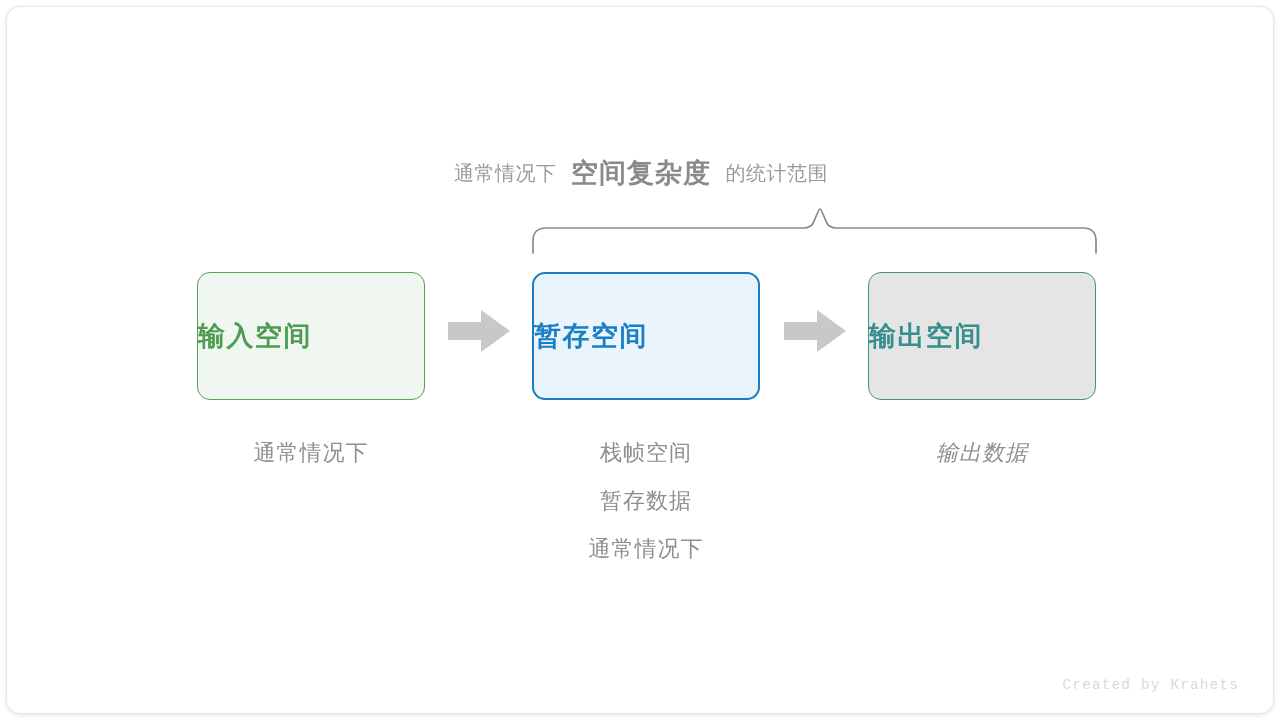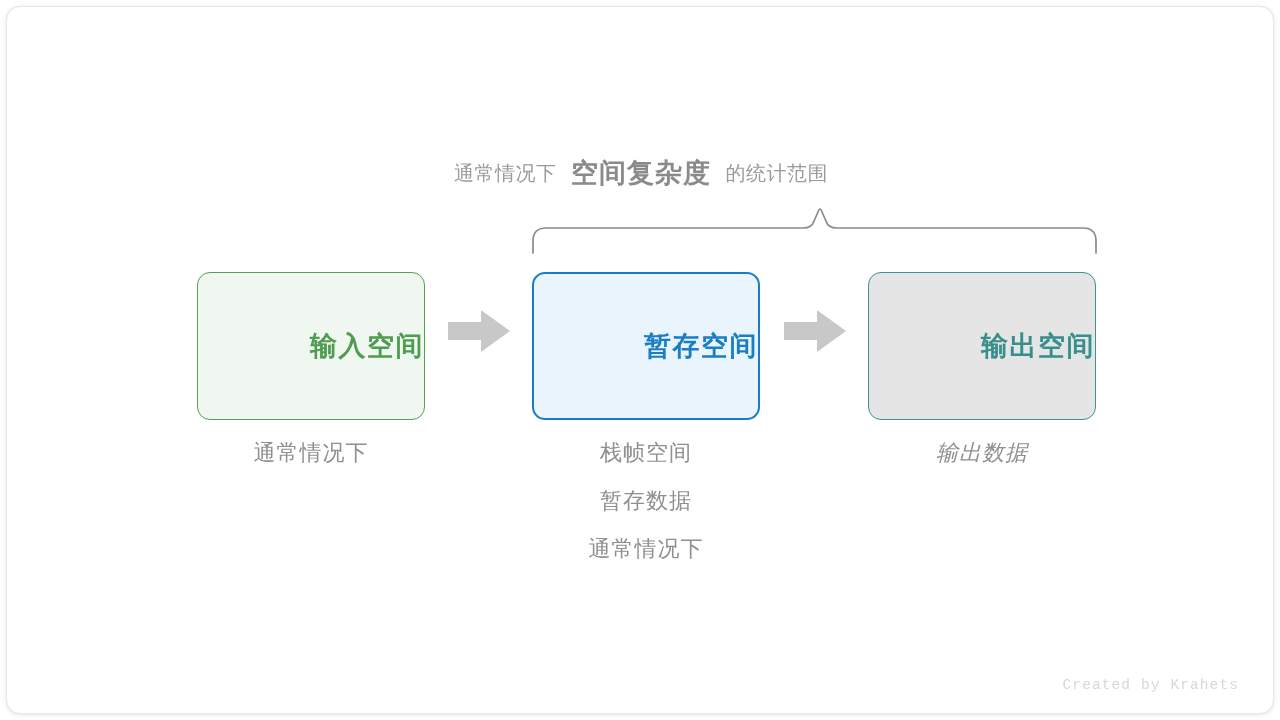--- a/index.html
+++ b/index.html
@@ -61,44 +61,43 @@
     width: 585px;
     height: 56px;
   }
   #brace-wrap svg { display: block; }
 
   
   .space-box {
     position: absolute;
     top: 265px;
     width: 228px;
-    height: 148px;
+    height: 128px;
     border-radius: 13px;
     display: flex;
     align-items: center;
-    justify-content: flex-end;
+    justify-content: flex-start;
   }
   .space-box .box-label {
     font-size: 27px;
     font-weight: bold;
     letter-spacing: 1.5px;
   }
 
   #box-input {
     left: 190px;
     background: #f0f7f0;
     border: 1.6px solid #55a055;
   }
   #box-input .box-label { color: #4e9c52; }
 
   #box-temp {
     left: 525px;
     background: #e9f4fc;
     border: 2.6px solid #1a7dc4;
-    padding-left: 36px;
   }
   #box-temp .box-label { color: #1a7ec6; }
 
   #box-output {
     left: 861px;
     background: #e5e5e5;
     border: 1.8px solid #3a9490;
   }
   #box-output .box-label { color: #368f8c; }
 

